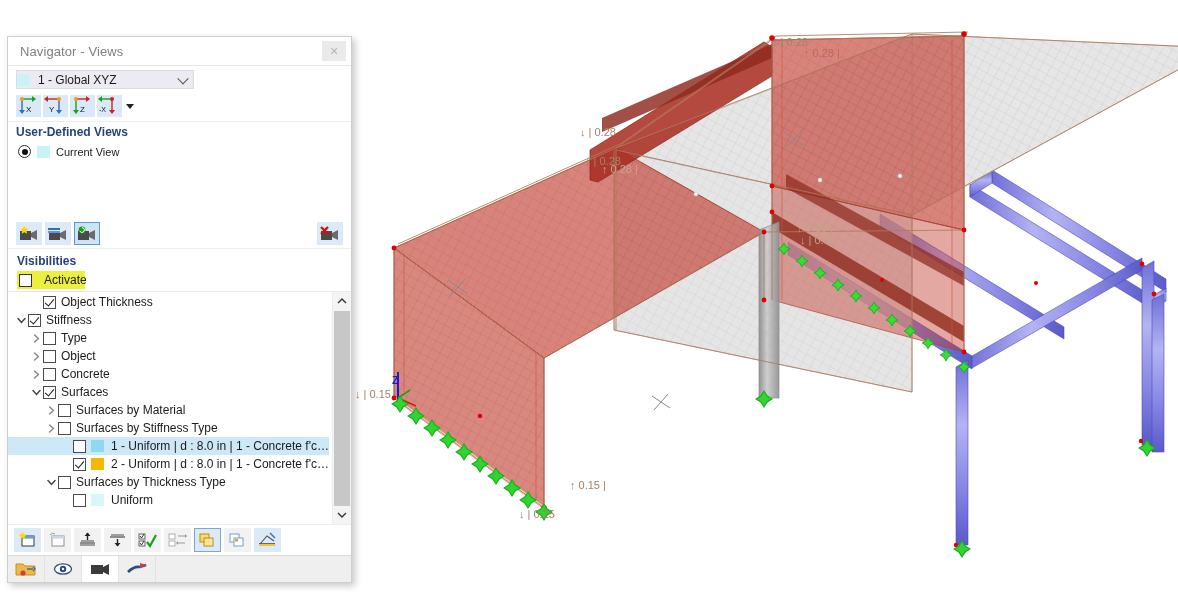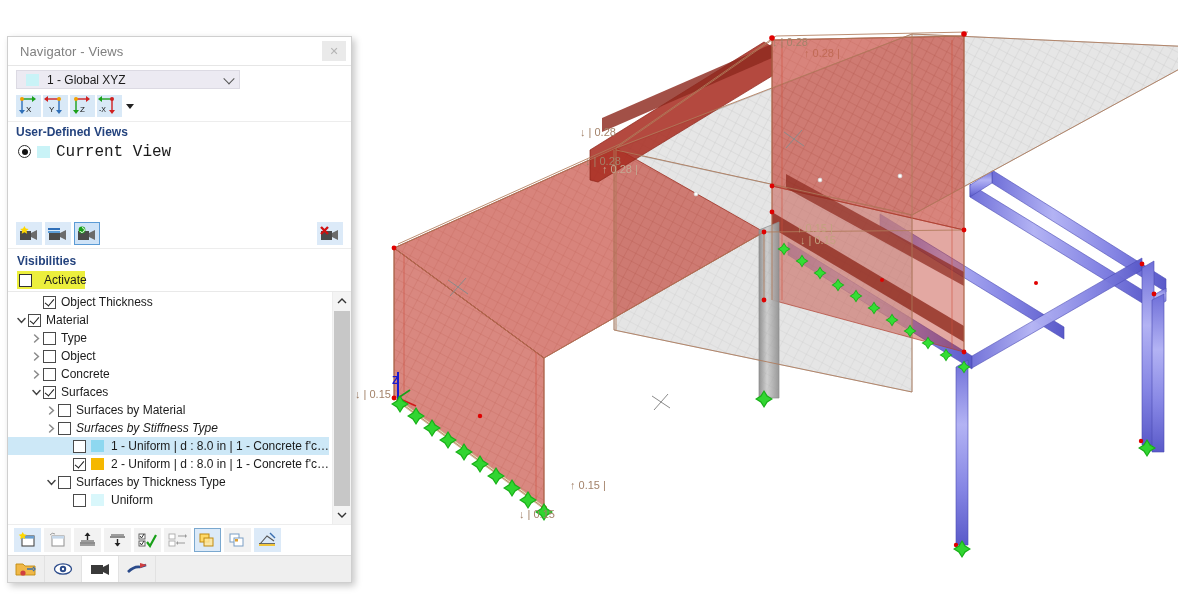--- a/index.html
+++ b/index.html
@@ -46,23 +46,23 @@
   .nav-viewrow {
     padding: 4px 8px 2px 8px;
     background: #ffffff;
   }
   .combo {
     position: relative;
     height: 19px;
     background: #eceaf2;
     border: 1px solid #dcdae3;
     display: flex; align-items: center;
-    padding-left: 9px;
+    padding-left: 0;
     box-sizing: border-box;
-    width: 224px;
+    width: 178px;
     cursor: default;
   }
   .combo .swatch {
     width: 13px; height: 12px;
     background: #c9f3f7;
     margin-right: 8px;
   }
   .combo .combo-text { font-size: 12px; color: #1b1b1b; }
   .combo .chev {
     position: absolute; right: 6px; top: 50%;
@@ -108,21 +108,21 @@
   .radio {
     width: 13px; height: 13px; border-radius: 50%;
     border: 1.5px solid #2b2b2b; background: #fff;
     position: relative; box-sizing: border-box;
   }
   .radio::after {
     content:''; position:absolute; left:2.5px; top:2.5px;
     width:6px;height:6px;border-radius:50%;background:#111;
   }
   .udv-swatch { width: 13px; height: 12px; background: #c9f3f7; }
-  .udv-label { font-size: 16px; color: #1b1b1b; font-family: Liberation Mono, monospace; }
+  .udv-label { font-size: 11px; color: #1b1b1b; }
 
   .spacer-area { height: 56px; background:#fff; }
 
   .cam-toolbar {
     display: flex; align-items: center; gap: 3px;
     padding: 3px 8px 3px 8px;
     border-bottom: 1px solid #ededed;
     background:#fff;
   }
   .cbtn {
@@ -583,21 +583,21 @@
             <span class="cb checked"></span>
             <span class="tlabel">Object Thickness</span>
           </div>
           <div class="trow" style="padding-left: 6px;">
             <span class="twist">
               <svg width="9" height="9" viewBox="0 0 9 9">
                 <path d="M1 2.6 L4.5 6.4 L8 2.6" stroke="#444" stroke-width="1.5" fill="none" stroke-linecap="round"></path>
               </svg>
             </span>
             <span class="cb checked"></span>
-            <span class="tlabel">Material</span>
+            <span class="tlabel">Stiffness</span>
           </div>
           <div class="trow" style="padding-left: 21px;">
             <span class="twist">
               <svg width="9" height="9" viewBox="0 0 9 9">
                 <path d="M2.6 1 L6.4 4.5 L2.6 8" stroke="#8a8a8a" stroke-width="1.5" fill="none" stroke-linecap="round"></path>
               </svg>
             </span>
             <span class="cb"></span>
             <span class="tlabel">Type</span>
           </div>
@@ -630,21 +630,21 @@
           </div>
           <div class="trow" style="padding-left: 36px;">
             <span class="twist">
               <svg width="9" height="9" viewBox="0 0 9 9">
                 <path d="M2.6 1 L6.4 4.5 L2.6 8" stroke="#8a8a8a" stroke-width="1.5" fill="none" stroke-linecap="round"></path>
               </svg>
             </span>
             <span class="cb"></span>
             <span class="tlabel">Surfaces by Material</span>
           </div>
-          <div class="trow" style="padding-left: 36px; font-style: italic;">
+          <div class="trow" style="padding-left: 36px;">
             <span class="twist">
               <svg width="9" height="9" viewBox="0 0 9 9">
                 <path d="M2.6 1 L6.4 4.5 L2.6 8" stroke="#8a8a8a" stroke-width="1.5" fill="none" stroke-linecap="round"></path>
               </svg>
             </span>
             <span class="cb"></span>
             <span class="tlabel">Surfaces by Stiffness Type</span>
           </div>
           <div class="trow selected" style="padding-left: 51px;">
             <span class="twist"></span>

